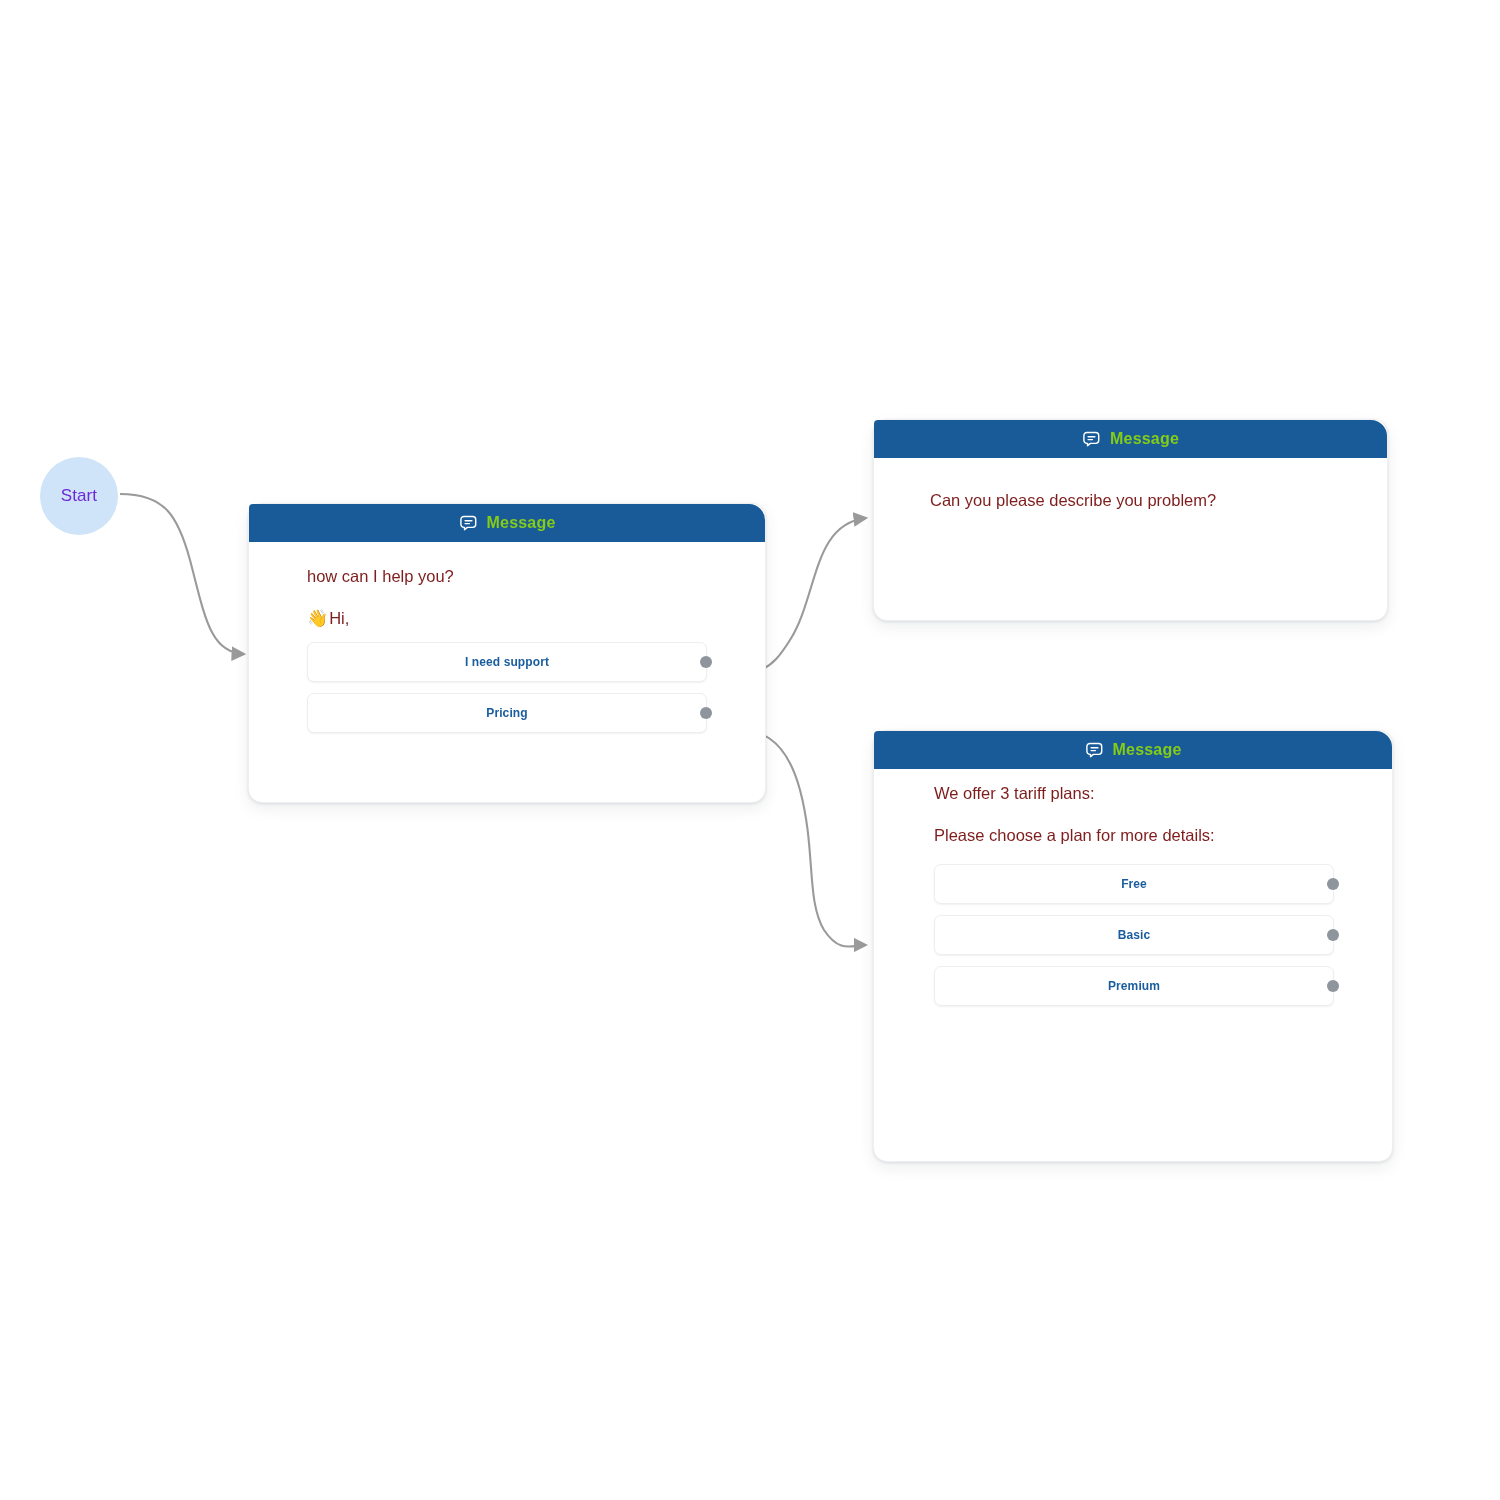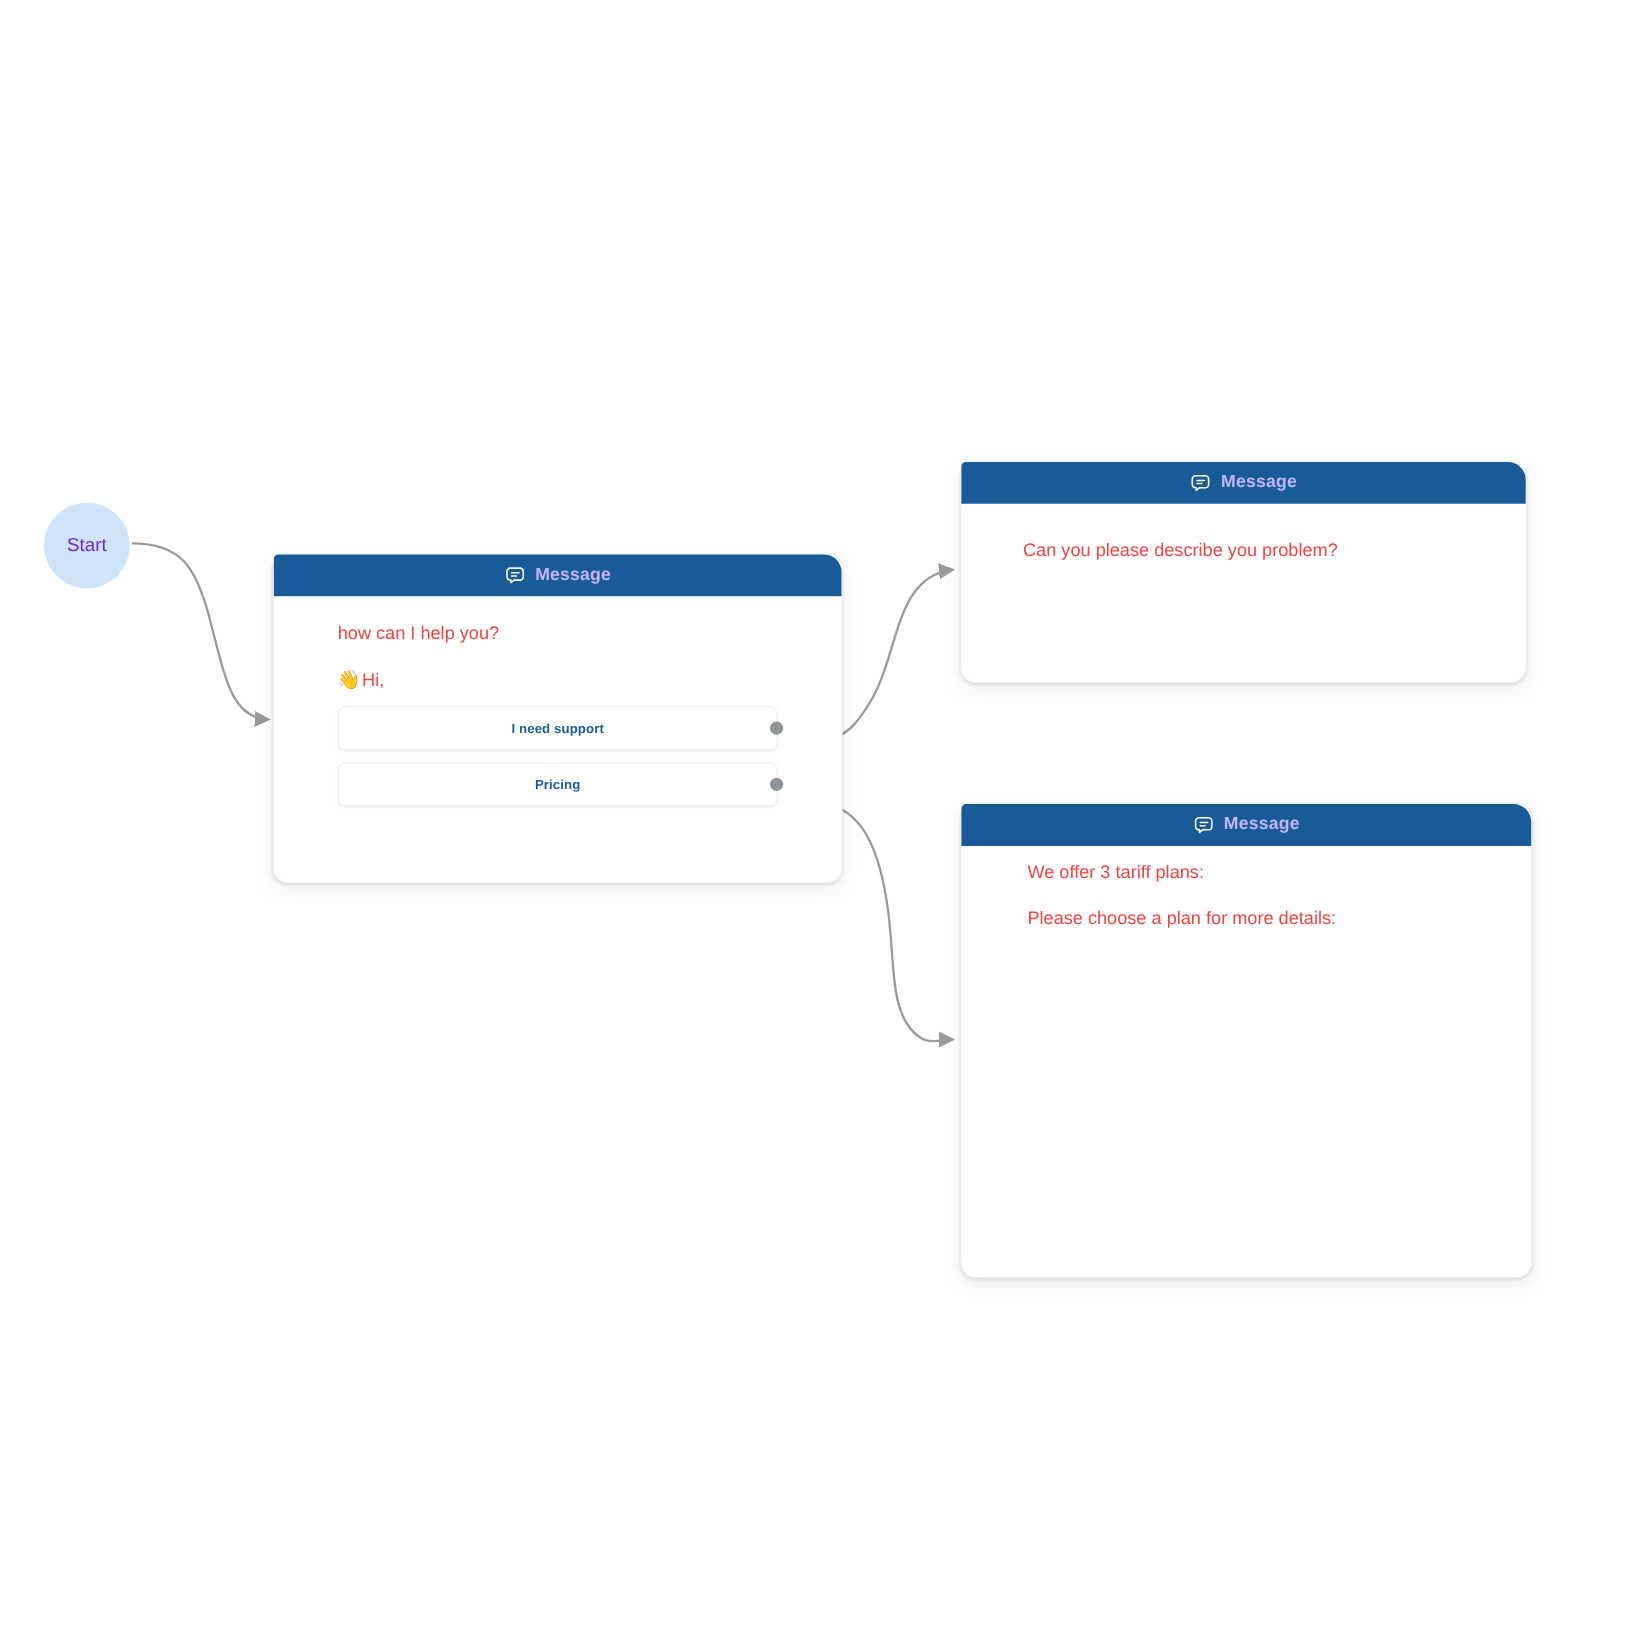--- a/index.html
+++ b/index.html
@@ -67,37 +67,37 @@
     display: flex;
     align-items: center;
     justify-content: center;
     gap: 9px;
     color: #ffffff;
   }
   .msg-header .hdr-title {
     font-size: 16px;
     font-weight: 700;
     letter-spacing: .2px;
-    color: #c4b5fd;
+    color: #84cc16;
   }
   .bubble-icon {
     width: 19px;
     height: 19px;
     display: inline-flex;
     align-items: center;
     justify-content: center;
   }
   .msg-body {
     padding: 22px 30px 18px 58px;
     box-sizing: border-box;
   }
   .msg-text {
     font-size: 16.5px;
     line-height: 1.55;
-    color: #ef4444;
+    color: #7f1d1d;
     margin: 0 0 16px 0;
     white-space: pre-line;
   }
   .msg-text:last-child { margin-bottom: 0; }
   .msg-text.tight { margin-bottom: 10px; }
 
   .emoji {
     font-size: 17px;
     margin-right: 1px;
   }
@@ -233,16 +233,30 @@
         <svg viewBox="0 0 20 20" width="19" height="19" aria-hidden="true">
           <path d="M14.4 2.6H5.2A3.2 3.2 0 0 0 2 5.8v5.1a3.2 3.2 0 0 0 3.2 3.2h.6v2.5l3-2.5h5.6a3.2 3.2 0 0 0 3.2-3.2V5.8a3.2 3.2 0 0 0-3.2-3.2Z" fill="none" stroke="#ffffff" stroke-width="1.5" stroke-linejoin="round"></path>
           <path d="M6.4 7.1h7.2M6.4 10.1h4.6" stroke="#ffffff" stroke-width="1.4" stroke-linecap="round"></path>
         </svg>
       </span>
       <span class="hdr-title">Message</span>
     </div>
     <div class="msg-body">
       <p class="msg-text">We offer 3 tariff plans:</p>
       <p class="msg-text">Please choose a plan for more details:</p>
+      <div class="options">
+        <div class="option-btn">
+          <span class="option-label">Free</span>
+          <span class="port-dot"></span>
+        </div>
+        <div class="option-btn">
+          <span class="option-label">Basic</span>
+          <span class="port-dot"></span>
+        </div>
+        <div class="option-btn">
+          <span class="option-label">Premium</span>
+          <span class="port-dot"></span>
+        </div>
+      </div>
     </div>
   </div>
 
 </div>
 
 </body></html>

